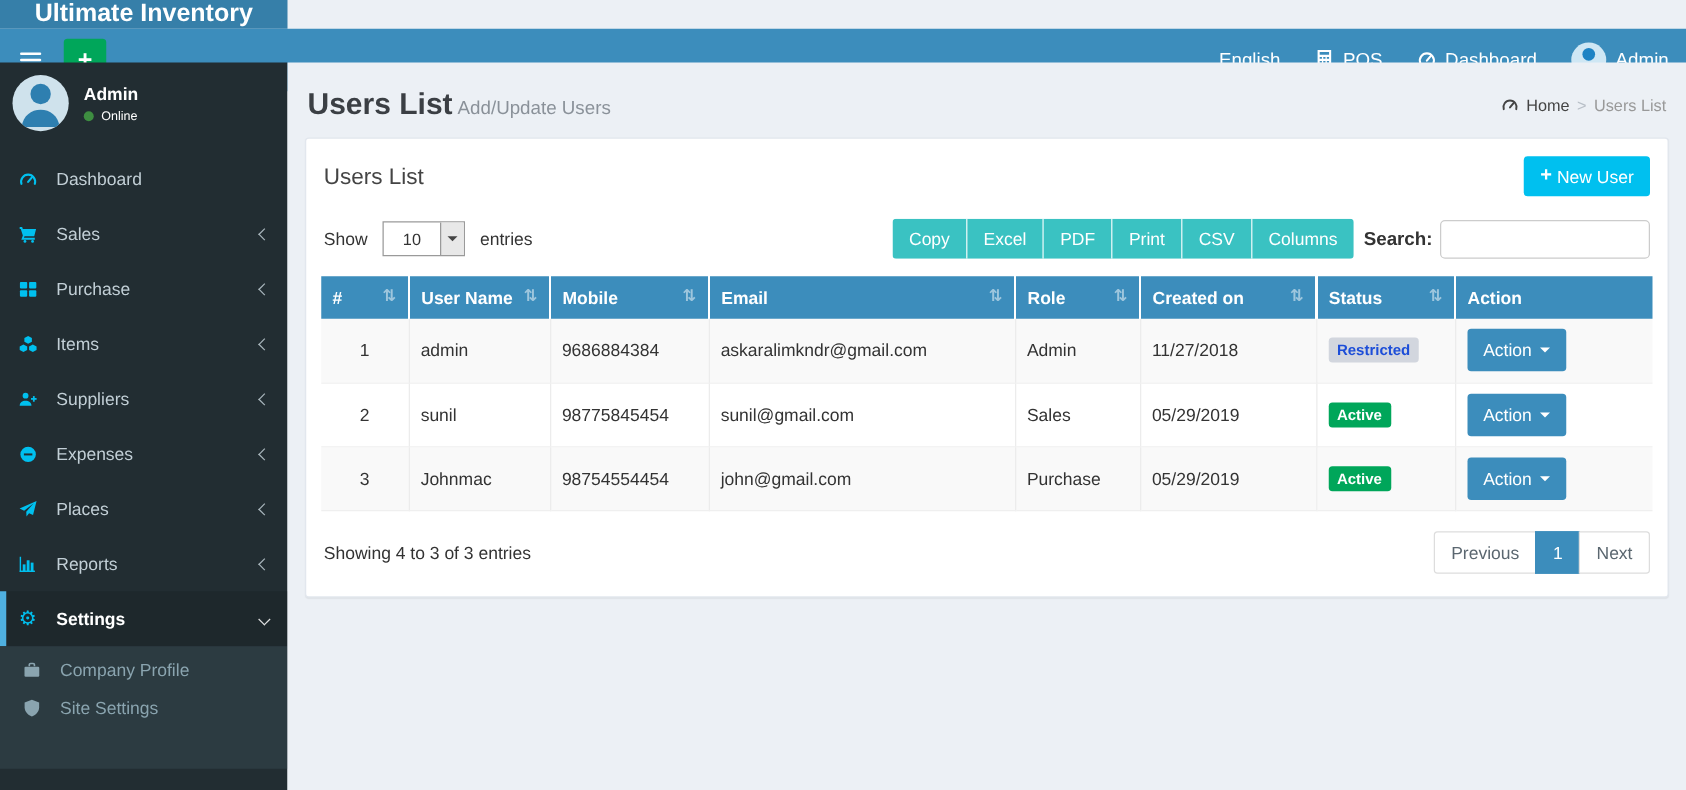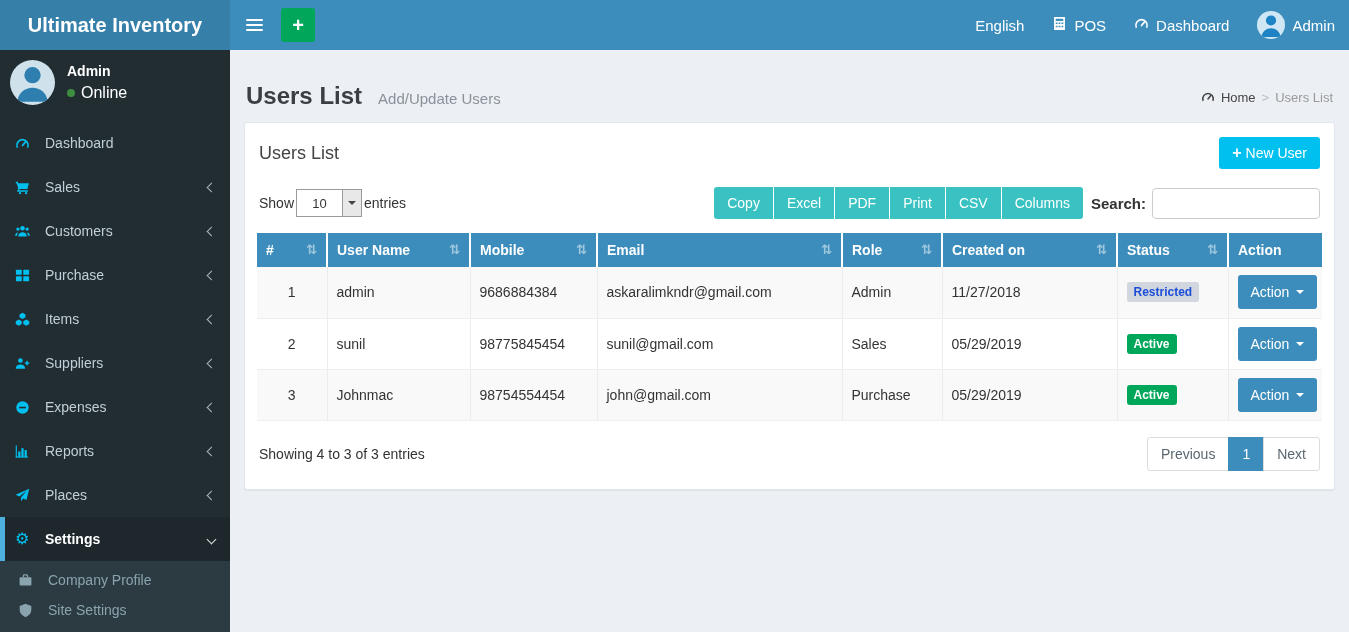--- a/index.html
+++ b/index.html
@@ -1,97 +1,97 @@
 <!DOCTYPE html>
 <html style="--navbar: #3c8dbc; --logo-bg: #367fa9; --sidebar-bg: #222d32; --submenu-bg: #2c3b41; --accent-cyan: #00c0ef; --teal-button: #3ac2c2; --green: #00a65a; --table-header: #3c8dbc; --content-bg: #ecf0f5; --badge-default-bg: #d2d6de;"><head>
 <meta charset="utf-8">
 <style>
   * { margin:0; padding:0; box-sizing:border-box; }
   html,body { width:1349px; height:632px; overflow:hidden;
     font-family:"Liberation Sans","DejaVu Sans",sans-serif; font-size:14px; color:#333; background:#ecf0f5; }
 
   
-  .header { display:flex; height:50px; }
+  .header { display:flex; height:50px;flex-direction:column; }
   .logo { width:230px; background:var(--logo-bg,#367fa9); color:#fff; font-size:20px; font-weight:bold;
     display:flex; align-items:center; justify-content:center; }
   .topnav { flex:1; background:var(--navbar,#3c8dbc); display:flex; align-items:center; color:#fff; }
   .hamburger { padding:0 14px 0 16px; display:flex; flex-direction:column; gap:3px; cursor:pointer; height:50px; justify-content:center; }
   .hamburger i { display:block; width:17px; height:2px; background:#fff; border-radius:1px; }
   .add-btn { width:34px; height:34px; background:var(--green,#00a65a); border:none; border-radius:3px;
     color:#fff; font-size:20px; font-weight:bold; line-height:30px; margin-left:4px; cursor:pointer; }
   .nav-right { margin-left:auto; display:flex; align-items:center; height:50px; }
   .nav-item { display:flex; align-items:center; gap:7px; padding:0 14px; height:58px; font-size:15px; color:#fff; cursor:pointer; }
   .nav-item svg { width:15px; height:15px; }
   .avatar-sm { width:28px; height:28px; border-radius:50%; background:#cfe7f4; color:#1d83c4; overflow:hidden; }
   .avatar-sm svg, .avatar-lg svg { width:100%; height:100%; display:block; }
 
   
   .wrapper { display:flex; height:582px; }
   .sidebar { width:230px; flex-shrink:0; background:var(--sidebar-bg,#222d32); overflow:hidden; }
-  .content { flex:1; background:var(--content-bg,#ecf0f5); padding:26px 14px; overflow:hidden; }
+  .content { flex:1; background:var(--content-bg,#ecf0f5); padding:14px 14px; overflow:hidden; }
 
   
   .user-panel { display:flex; align-items:center; gap:12px; padding:10px; height:65px; }
   .avatar-lg { width:45px; height:45px; border-radius:50%; background:#cfe2ec; color:#2e7fb0; overflow:hidden; flex-shrink:0; }
   .user-name { color:#fff; font-weight:bold; font-size:14px; margin-bottom:5px; }
-  .user-status { display:flex; align-items:center; gap:6px; color:#fff; font-size:16px; }
+  .user-status { display:flex; align-items:center; gap:6px; color:#fff; font-size:10px; }
   .dot { width:8px; height:8px; border-radius:50%; background:#3e8e41; }
   .sidebar-menu { margin-top:6px; }
   .menu-item { display:flex; align-items:center; height:44px; padding:0 15px 0 10px;
     border-left:5px solid transparent; color:#c2cfd6; font-size:14px; cursor:pointer; }
   .menu-item.active { background:#1e282c; border-left-color:#4fb0e0; color:#fff; font-weight:bold; }
   .mi-icon { width:24px; color:var(--accent-cyan,#00c0ef); display:flex; align-items:center; margin-right:6px; }
   .mi-icon svg { width:15px; height:15px; }
   .glyph { font-family:"DejaVu Sans",sans-serif; font-size:16px; line-height:1; }
   .mi-label { flex:1; }
   .chev { width:7px; height:7px; border:0 solid currentColor; opacity:.85; }
   .chev-left  { border-width:0 0 1.5px 1.5px; transform:rotate(45deg); }
   .chev-down  { border-width:0 0 1.5px 1.5px; transform:rotate(-45deg); }
   .submenu { background:var(--submenu-bg,#2c3b41); padding:4px 0; }
   .sub-item { display:flex; align-items:center; height:30px; padding-left:18px; color:#8aa4af; font-size:14px; cursor:pointer; }
   .sub-item .mi-icon { color:#8aa4af; width:24px; }
 
   
   .content-header { display:flex; align-items:baseline; padding:6px 2px 12px; }
   .page-title { font-size:24px; font-weight:600; color:#3b3f44; }
-  .page-subtitle { font-size:15px; color:#8a9199; margin-left:16px; }
+  .page-subtitle { font-size:15px; color:#8a9199; margin-left:4px; }
   .breadcrumb { margin-left:auto; display:flex; align-items:center; gap:6px; font-size:13px; color:#444;text-align:right; }
   .breadcrumb svg { width:14px; height:14px; color:#444; }
   .crumb-sep { color:#b8bfc7; }
   .crumb-current { color:#999; }
 
   
   .box { background:#fff; border:1px solid #e2e7ee; border-radius:3px; padding:12px; box-shadow:0 1px 1px rgba(0,0,0,.06); }
   .box-top { display:flex; align-items:center; justify-content:space-between; padding:2px 2px 16px; }
   .box-title { font-size:18px; font-weight:400; color:#444; }
   .new-user-btn { background:var(--accent-cyan,#00c0ef); color:#fff; border:none; border-radius:3px;
     padding:7px 13px; font-size:14px; cursor:pointer; display:flex; align-items:center; gap:4px; }
   .new-user-btn b { font-size:16px; }
 
   
   .toolbar { display:flex; align-items:center; padding:2px 2px 14px; }
-  .show-group { display:flex; align-items:center; gap:2px; }
+  .show-group { display:flex; align-items:center; gap:12px; }
   .fake-select { display:flex; width:66px; height:28px; border:1px solid #9a9a9a; background:#fff; cursor:pointer; }
   .fake-select .val { flex:1; display:flex; align-items:center; justify-content:center; font-size:13px; }
   .fake-select .arrow-box { width:19px; background:#e8e8e8; border-left:1px solid #9a9a9a; display:flex; align-items:center; justify-content:center; }
   .fake-select .arrow-box i { border:4px solid transparent; border-top-color:#444; margin-top:4px; }
   .export-group { margin-left:auto; display:flex; border-radius:3px; overflow:hidden; }
   .export-btn { background:var(--teal-button,#3ac2c2); color:#fff; border:none; border-right:1px solid #fff;
     padding:8px 13px; font-size:14px; cursor:pointer; }
   .export-btn:last-child { border-right:none; }
   .search-label { font-weight:600; font-size:15px; margin:0 6px 0 8px; }
   .search-input { width:168px; height:31px; border:1px solid #ccc; border-radius:4px; padding:0 8px; font-size:14px; }
 
   
   table { width:100%; border-collapse:collapse; table-layout:fixed; }
   thead th { background:var(--table-header,#3c8dbc); color:#fff; font-weight:bold; font-size:14px; text-align:left;
     padding:9px 9px; border-right:2px solid #fff; position:relative; }
   thead th:last-child { border-right:none; }
-  th.c0 { width:70px; }  th.c1 { width:143px; } th.c2 { width:127px; } th.c3 { width:245px; }
-  th.c4 { width:100px; } th.c5 { width:175px; } th.c6 { width:111px; }
+  th.c0 { width:70px; }  th.c1 { width:113px; } th.c2 { width:127px; } th.c3 { width:245px; }
+  th.c4 { width:100px; } th.c5 { width:141px; } th.c6 { width:111px; }
   .sort-icon { font-family:"DejaVu Sans",sans-serif; float:right; opacity:.5; font-size:13px; }
   tbody td { padding:0 9px; height:51px; font-size:14px; color:#333; border-bottom:1px solid #efefef;
     border-right:1px solid #ececec; vertical-align:middle; overflow:hidden; }
   tbody td:last-child { border-right:none; }
   tbody tr:nth-child(odd) { background:#f9f9f9; }
   td.c-num { text-align:center; }
   .badge { display:inline-block; font-size:12px; font-weight:bold; padding:3px 7px; border-radius:3px; }
   .badge-default { background:var(--badge-default-bg,#d2d6de); color:#1d4ed8; }
   .badge-success { background:var(--green,#00a65a); color:#fff; }
   .action-btn { background:var(--table-header,#3c8dbc); color:#fff; border:none; border-radius:3px;
@@ -186,34 +186,20 @@
               <circle cx="5.3" cy="14" r="1.2"></circle>
               <circle cx="11.8" cy="14" r="1.2"></circle>
             </svg>
           </span>
     <span class="mi-label">Sales</span>
     <span class="chev chev-left"></span>
   </div>
         <div class="menu-item">
     <span class="mi-icon">
             <svg viewBox="0 0 16 16" fill="currentColor">
-              <circle cx="8" cy="4.6" r="2.4"></circle>
-              <path d="M3.6 12.6c0-2.4 2-3.8 4.4-3.8s4.4 1.4 4.4 3.8v.7H3.6z"></path>
-              <circle cx="3.1" cy="5.4" r="1.8"></circle>
-              <path d="M.2 12.1c0-1.9 1.4-3 3.1-3.1-.7.9-1 2-1 3.2v.4H.2z"></path>
-              <circle cx="12.9" cy="5.4" r="1.8"></circle>
-              <path d="M15.8 12.1c0-1.9-1.4-3-3.1-3.1.7.9 1 2 1 3.2v.4h2.1z"></path>
-            </svg>
-          </span>
-    <span class="mi-label">Customers</span>
-    <span class="chev chev-left"></span>
-  </div>
-        <div class="menu-item">
-    <span class="mi-icon">
-            <svg viewBox="0 0 16 16" fill="currentColor">
               <rect x="1" y="1.8" width="6.2" height="5.4" rx="0.7"></rect>
               <rect x="8.8" y="1.8" width="6.2" height="5.4" rx="0.7"></rect>
               <rect x="1" y="8.8" width="6.2" height="5.4" rx="0.7"></rect>
               <rect x="8.8" y="8.8" width="6.2" height="5.4" rx="0.7"></rect>
             </svg>
           </span>
     <span class="mi-label">Purchase</span>
     <span class="chev chev-left"></span>
   </div>
         <div class="menu-item">
@@ -240,42 +226,42 @@
     <span class="chev chev-left"></span>
   </div>
         <div class="menu-item">
     <span class="mi-icon">
             <svg viewBox="0 0 16 16" fill="currentColor">
               <circle cx="8" cy="8" r="6.6"></circle>
               <rect x="4.4" y="7.2" width="7.2" height="1.7" fill="#222d32"></rect>
             </svg>
           </span>
     <span class="mi-label">Expenses</span>
+    <span class="chev chev-left"></span>
+  </div>
+        <div class="menu-item">
+    <span class="mi-icon">
+            <svg viewBox="0 0 16 16" fill="currentColor">
+              <path d="M15.2.9L.7 7.2l3.9 1.9L12.6 3 6.4 10l.2 4.1 2.2-2.9 3.4 1.6z"></path>
+            </svg>
+          </span>
+    <span class="mi-label">Places</span>
     <span class="chev chev-left"></span>
   </div>
         <div class="menu-item">
     <span class="mi-icon">
             <svg viewBox="0 0 16 16" fill="currentColor">
               <rect x="0.8" y="1.5" width="1.2" height="13"></rect>
               <rect x="3.4" y="8" width="2.4" height="6"></rect>
               <rect x="6.8" y="4.5" width="2.4" height="9.5"></rect>
               <rect x="10.2" y="6.5" width="2.4" height="7.5"></rect>
               <rect x="0.8" y="13.3" width="13" height="1.2"></rect>
             </svg>
           </span>
     <span class="mi-label">Reports</span>
-    <span class="chev chev-left"></span>
-  </div>
-        <div class="menu-item">
-    <span class="mi-icon">
-            <svg viewBox="0 0 16 16" fill="currentColor">
-              <path d="M15.2.9L.7 7.2l3.9 1.9L12.6 3 6.4 10l.2 4.1 2.2-2.9 3.4 1.6z"></path>
-            </svg>
-          </span>
-    <span class="mi-label">Places</span>
     <span class="chev chev-left"></span>
   </div>
         <div class="menu-item active">
     <span class="mi-icon">
             <span class="glyph">⚙</span>
           </span>
     <span class="mi-label">Settings</span>
     <span class="chev chev-down"></span>
   </div>
       </div>

